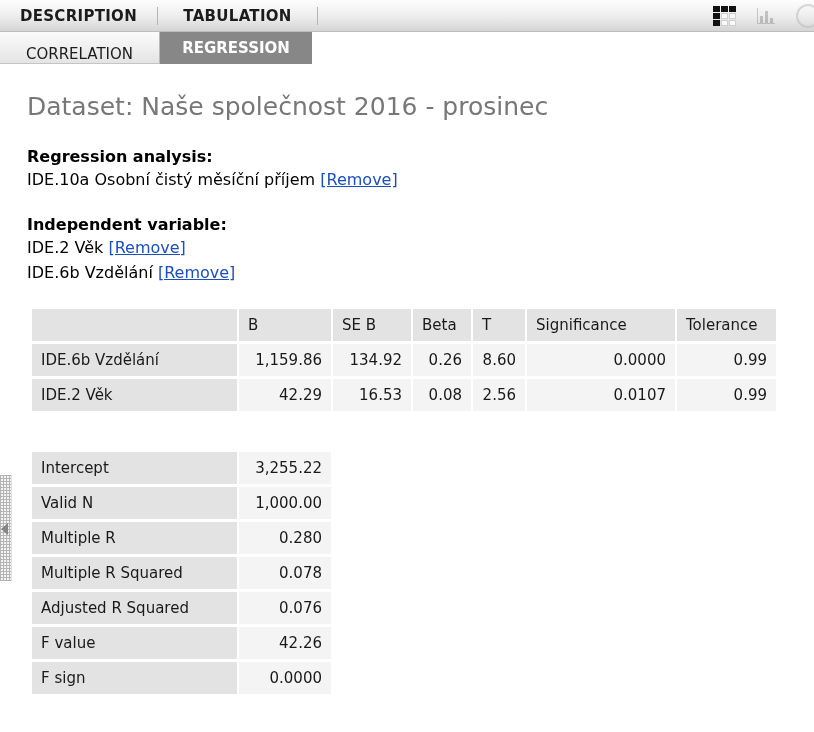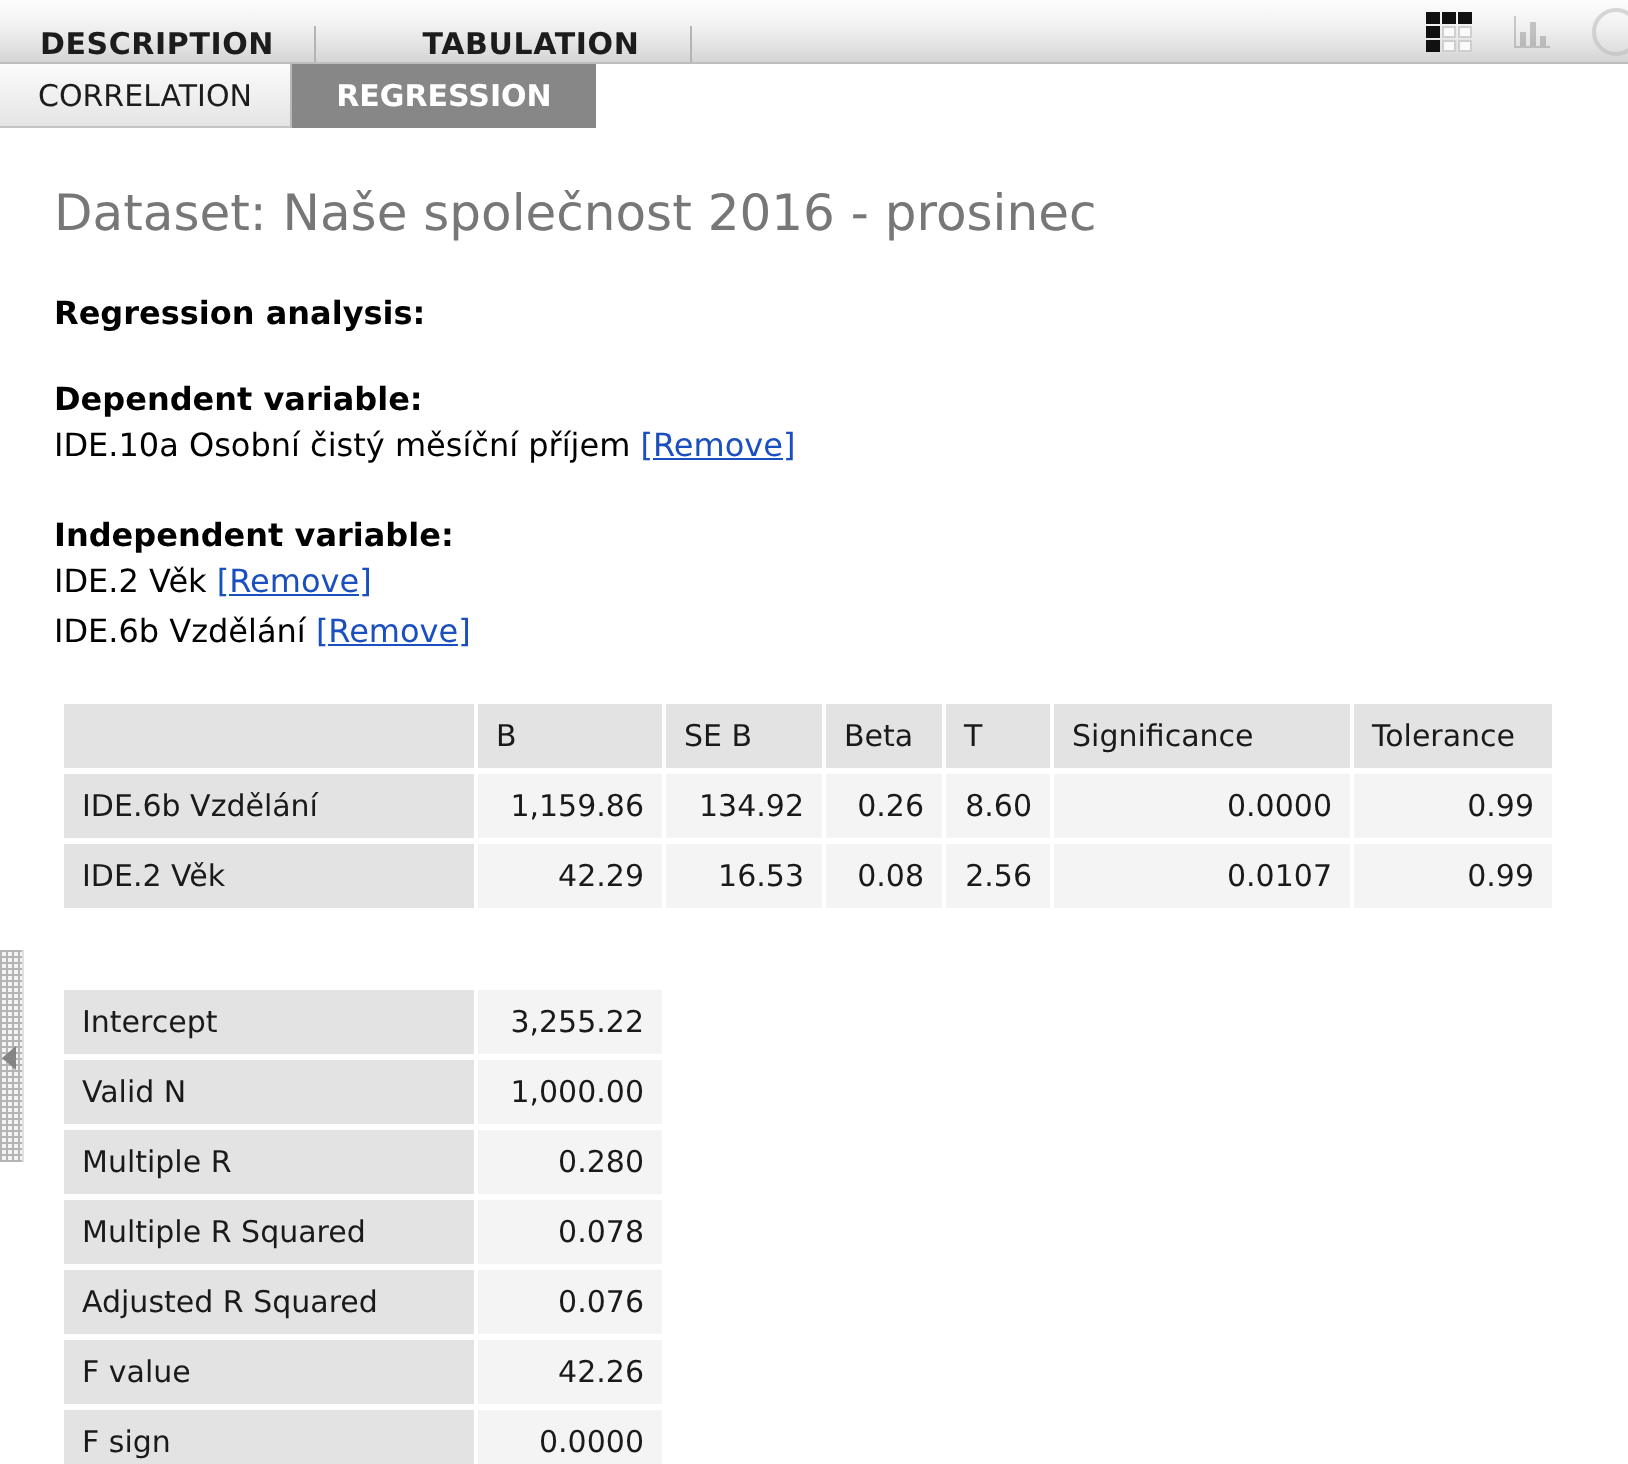--- a/index.html
+++ b/index.html
@@ -14,24 +14,23 @@
     overflow: hidden;
     position: relative;
   }
 
   
   .tabbar-primary {
     position: relative;
     height: 32px;
     background: linear-gradient(to bottom, #fdfdfd 0%, #f0f0f0 45%, #e2e2e2 75%, #d4d4d4 100%);
     display: flex;
-    align-items: flex-end;
+    align-items: center;
     border-bottom: 1px solid #bdbdbd;
     box-sizing: border-box;
-    gap: 28px;
   }
   .tab1 {
     display: flex;
     align-items: center;
     justify-content: center;
     font-size: 15px;
     font-weight: bold;
     letter-spacing: 0.3px;
     color: #1c1c1c;
     box-sizing: border-box;
@@ -96,21 +95,21 @@
     cursor: default;
     user-select: none;
     background: linear-gradient(to bottom, #fbfbfb 0%, #efefef 55%, #e4e4e4 100%);
     border-bottom: 1px solid #c4c4c4;
   }
   .tab2.active {
     background: #878787;
     color: #ffffff;
     border-bottom: 1px solid #878787;
   }
-  .tab2-cor { width: 146px; border-right: 1px solid #b8b8b8; }
+  .tab2-cor { width: 160px; border-right: 1px solid #b8b8b8; align-items: flex-end; }
   .tab2-reg { width: 152px; font-weight: bold; }
   .tab2-filler { flex: 1; background: #ffffff; border-bottom: none; }
 
   
   .content {
     padding: 0 0 0 27px;
     position: relative;
   }
   .dataset-title {
     font-size: 25px;
@@ -245,21 +244,20 @@
   </div>
   <div class="tab2 tab2-filler"></div>
 </div>
 
 <div class="content">
 
   <div class="dataset-title">Dataset: Naše společnost 2016 - prosinec</div>
 
   <div class="section-head">Regression analysis:</div>
 
-  <div class="section-head tight">Dependent variable:</div>
   <div class="var-line">
     <span>IDE.10a Osobní čistý měsíční příjem</span>
     <span class="remove-link">[Remove]</span>
   </div>
 
   <div class="section-head tight">Independent variable:</div>
   <div class="var-line">
     <span>IDE.2 Věk</span>
     <span class="remove-link">[Remove]</span>
   </div>

